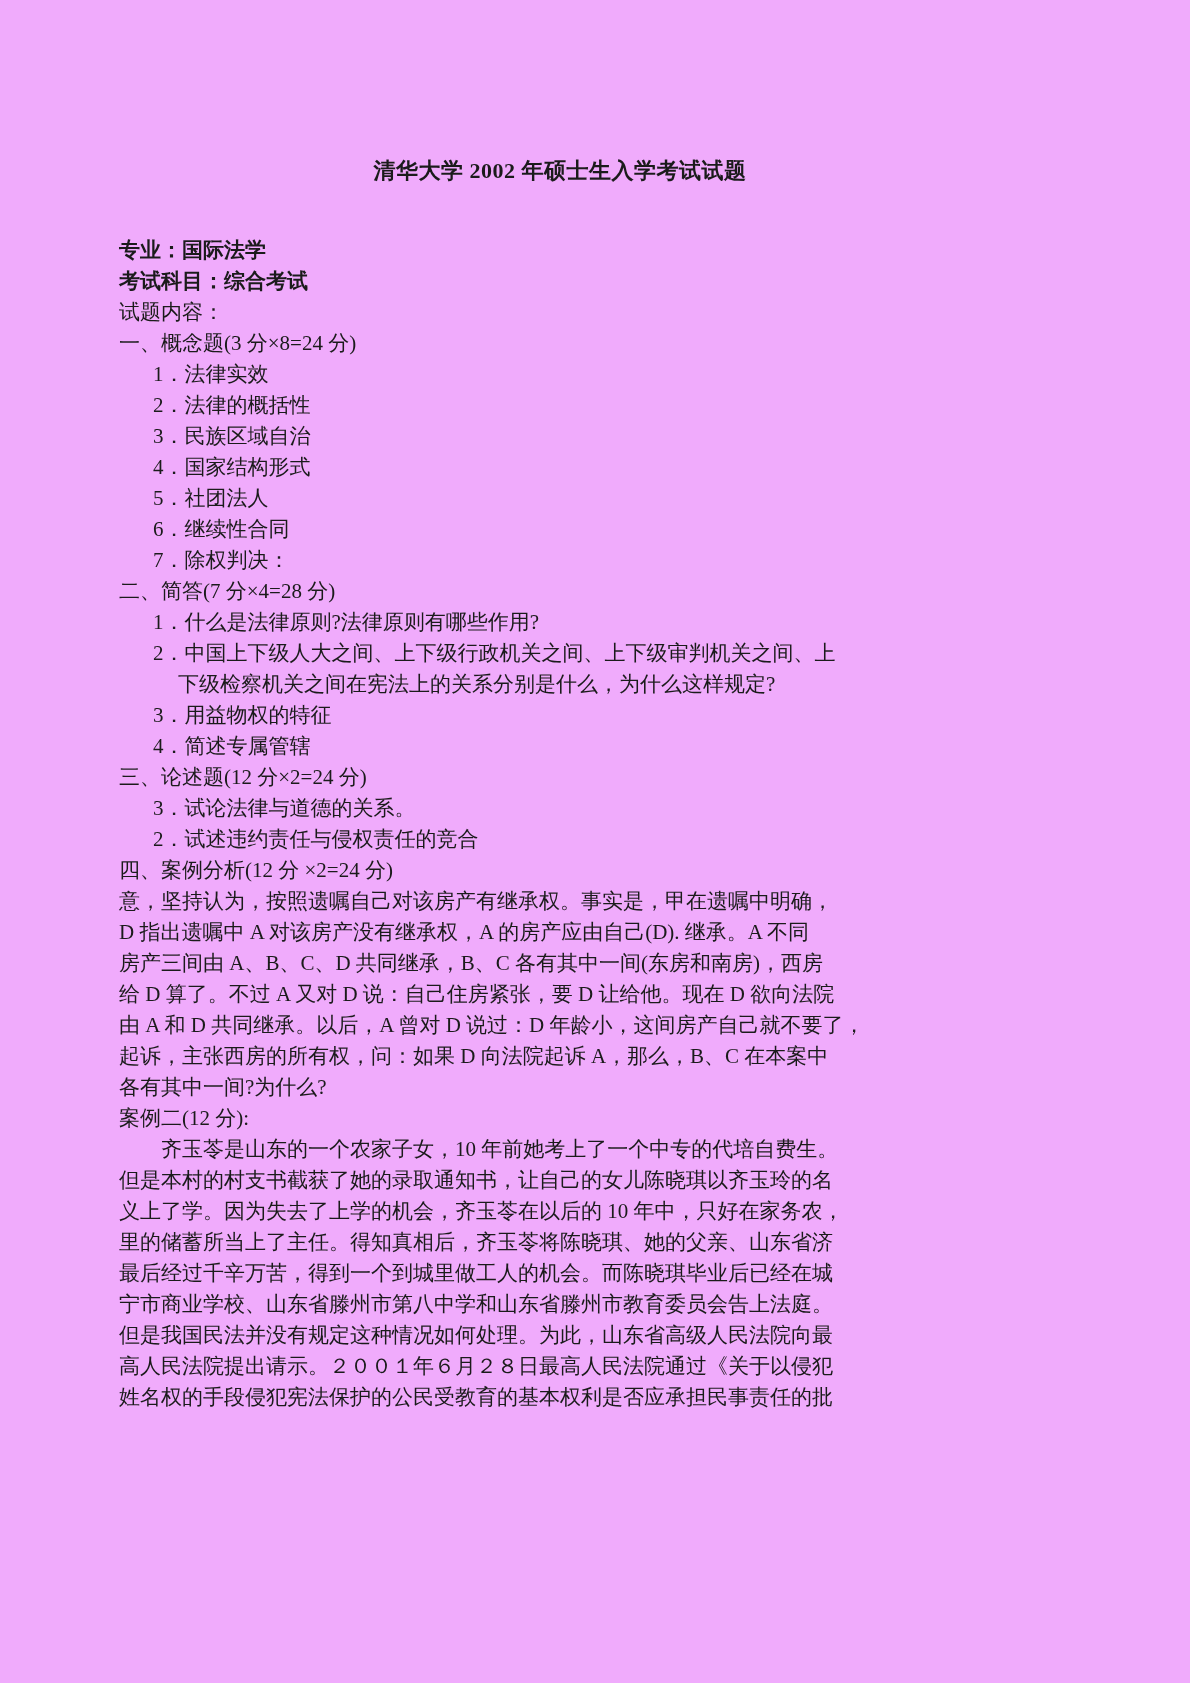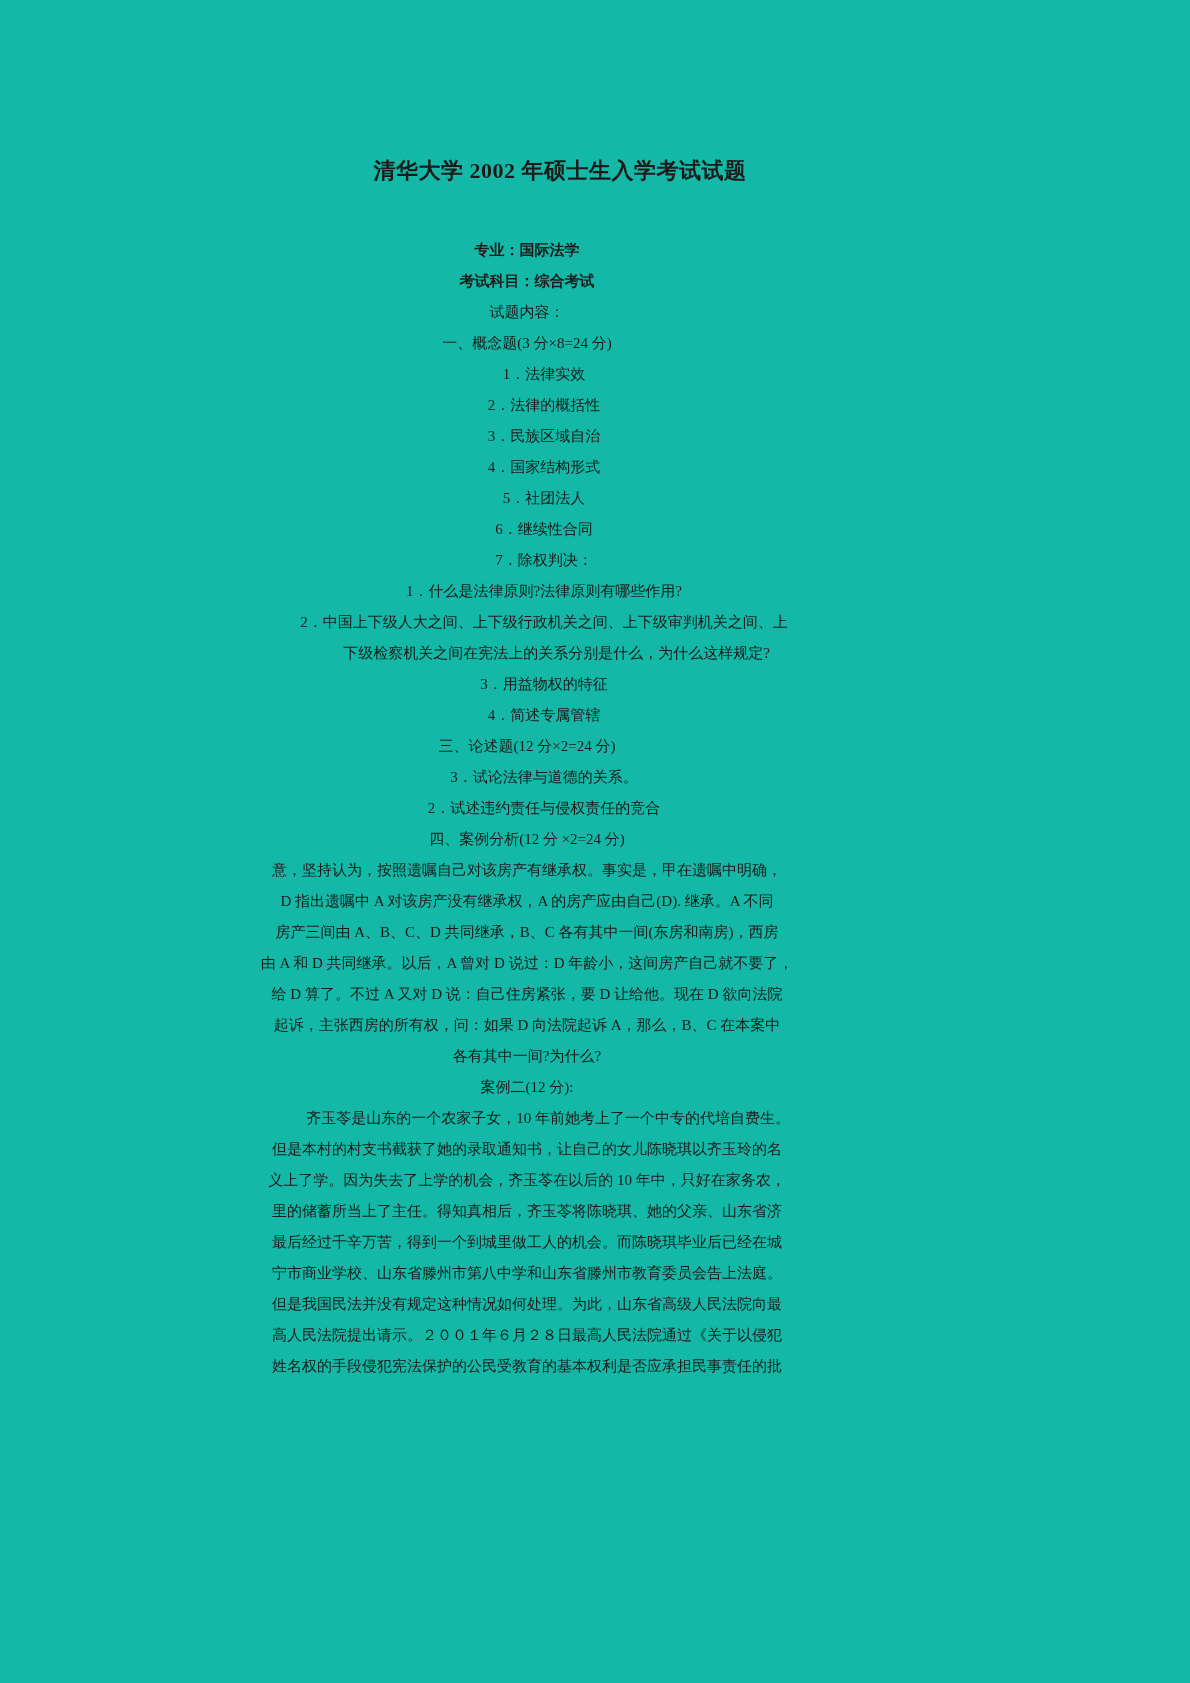--- a/index.html
+++ b/index.html
@@ -5,44 +5,43 @@
 <style>
   html, body {
     margin: 0;
     padding: 0;
     background: #ffffff;
   }
   .page {
     position: relative;
     width: 1190px;
     height: 1683px;
-    background: #14b8a6;
+    background: #f0abfc;
     overflow: hidden;
     color: #1b1b1b;
     font-family: "Liberation Serif", "DejaVu Serif", serif;
     -webkit-font-smoothing: antialiased;
   }
   .title-wrap {
     padding-top: 157px;
     width: 1120px;
     text-align: center;
   }
   .doc-title {
     margin: 0;
     font-size: 22px;
     line-height: 28px;
     font-weight: 700;
     letter-spacing: 0.5px;
   }
   .content {
-    margin: 50px 0 0 93px;
+    margin: 50px 0 0 119px;
     width: 868px;
-    font-size: 15px;
+    font-size: 21px;
     line-height: 31px;
-    text-align: center;
   }
   .hline, .line {
     white-space: nowrap;
   }
   .bold {
     font-weight: 700;
   }
   
   .ind-item  { padding-left: 34px; }  
   .ind-wrap  { padding-left: 59px; }  
@@ -73,20 +72,21 @@
           <div class="line ind-item">2．法律的概括性</div>
           <div class="line ind-item">3．民族区域自治</div>
           <div class="line ind-item">4．国家结构形式</div>
           <div class="line ind-item">5．社团法人</div>
           <div class="line ind-item">6．继续性合同</div>
           <div class="line ind-item">7．除权判决：</div>
         </div>
     </section>
 
     <section>
+      <div class="hline">二、简答(7 分×4=28 分)</div>
       <div>
 
       <div class="line ind-item">1．什么是法律原则?法律原则有哪些作用?</div>
           <div class="line ind-item">2．中国上下级人大之间、上下级行政机关之间、上下级审判机关之间、上</div>
           <div class="line ind-wrap">下级检察机关之间在宪法上的关系分别是什么，为什么这样规定?</div>
           <div class="line ind-item">3．用益物权的特征</div>
           <div class="line ind-item">4．简述专属管辖</div>
         </div>
     </section>
 
@@ -99,22 +99,22 @@
         </div>
     </section>
 
     <section>
       <div class="hline">四、案例分析(12 分 ×2=24 分)</div>
       <div>
 
           <div class="line">意，坚持认为，按照遗嘱自己对该房产有继承权。事实是，甲在遗嘱中明确，</div>
           <div class="line">D 指出遗嘱中 A 对该房产没有继承权，A 的房产应由自己(D). 继承。A 不同</div>
           <div class="line">房产三间由 A、B、C、D 共同继承，B、C 各有其中一间(东房和南房)，西房</div>
+          <div class="line">给 D 算了。不过 A 又对 D 说：自己住房紧张，要 D 让给他。现在 D 欲向法院</div>
           <div class="line">由 A 和 D 共同继承。以后，A 曾对 D 说过：D 年龄小，这间房产自己就不要了，</div>
-          <div class="line">给 D 算了。不过 A 又对 D 说：自己住房紧张，要 D 让给他。现在 D 欲向法院</div>
           <div class="line">起诉，主张西房的所有权，问：如果 D 向法院起诉 A，那么，B、C 在本案中</div>
           <div class="line">各有其中一间?为什么?</div>
           <div class="line">案例二(12 分):</div>
           <div class="line ind-first">齐玉苓是山东的一个农家子女，10 年前她考上了一个中专的代培自费生。</div>
           <div class="line">但是本村的村支书截获了她的录取通知书，让自己的女儿陈晓琪以齐玉玲的名</div>
           <div class="line">义上了学。因为失去了上学的机会，齐玉苓在以后的 10 年中，只好在家务农，</div>
           <div class="line">里的储蓄所当上了主任。得知真相后，齐玉苓将陈晓琪、她的父亲、山东省济</div>
           <div class="line">最后经过千辛万苦，得到一个到城里做工人的机会。而陈晓琪毕业后已经在城</div>
           <div class="line">宁市商业学校、山东省滕州市第八中学和山东省滕州市教育委员会告上法庭。</div>
           <div class="line">但是我国民法并没有规定这种情况如何处理。为此，山东省高级人民法院向最</div>

